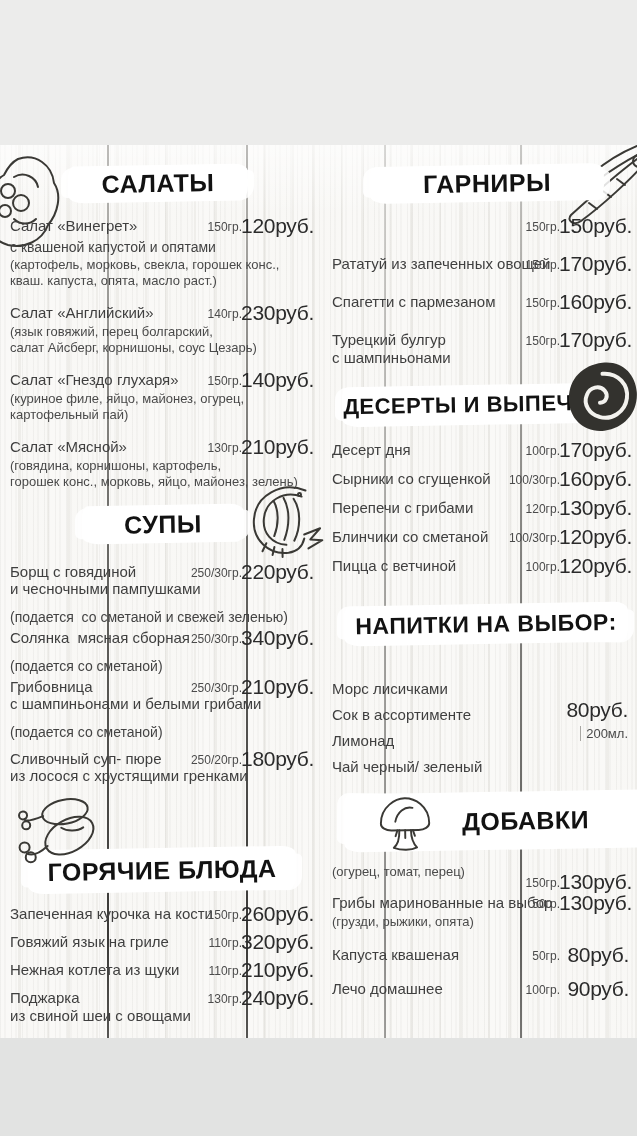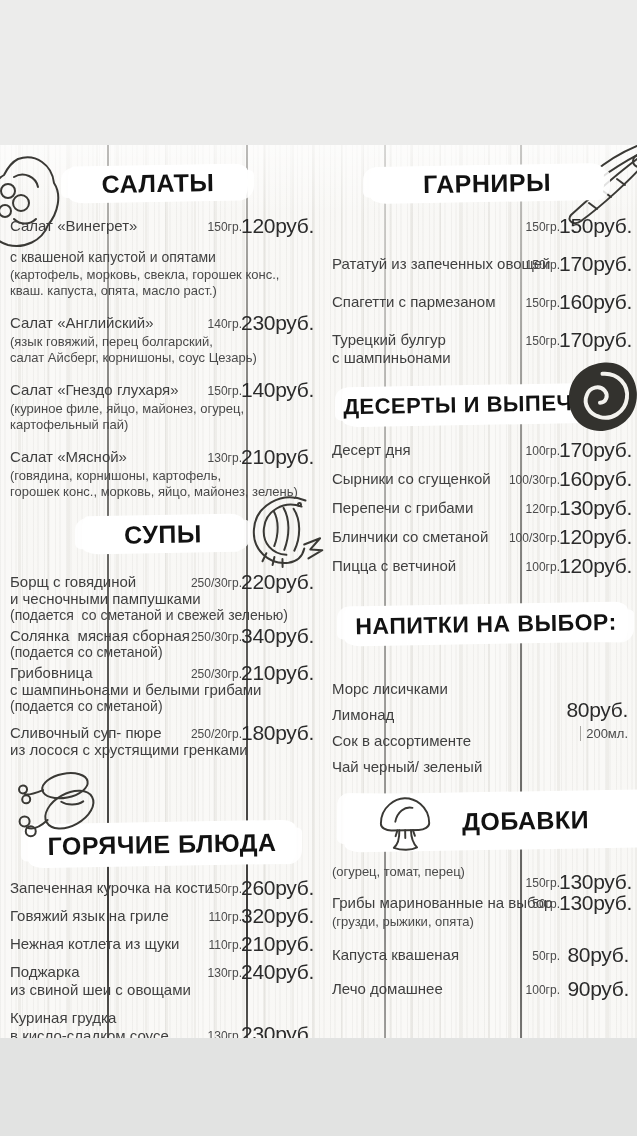--- a/index.html
+++ b/index.html
@@ -35,31 +35,31 @@
   .band-desserts .band-title{font-size:22px;}
   .band-drinks{margin:27px 0 0 12px;width:284px;height:40px;}
   .band-drinks .band-title{font-size:23px;}
   .band-additions{margin:15px 0 0 12px;width:284px;height:58px;justify-content:flex-start;padding-left:118px;}
 
   .items{margin-top:15px;}
   .salads-items .item{margin-bottom:15px;}
   .soups-items{margin-top:20px;}
   .soups-items .item{margin-bottom:4px;}
   .soups-items .name{line-height:17px;}
-  .soups-items .sub{margin-top:0;}
+  .soups-items .sub{margin-top:12px;}
   .hot-items{margin-top:13px;}
   .hot-items .item{margin-bottom:8px;}
   .garnish-items .item{margin-bottom:18px;}
   .desserts-items{margin-top:16px;}
   .desserts-items .item{margin-bottom:9px;}
   .additions-items .item{margin-bottom:10px;}
 
   .item{position:relative;padding-right:134px;min-height:20px;}
   .name{font-size:15px;line-height:18px;color:#3f3f3f;white-space:pre;}
-  .sub{font-size:14px;line-height:16px;color:#434343;white-space:pre;margin-top:14px;}
+  .sub{font-size:14px;line-height:16px;color:#434343;white-space:pre;margin-top:4px;}
   .desc{font-size:13px;line-height:16px;color:#4a4a4a;white-space:pre;margin-top:2px;}
   .weight{position:absolute;top:3px;right:70px;width:62px;text-align:right;font-size:12px;color:#4b4b4b;white-space:nowrap;}
   .price{position:absolute;top:-3px;right:1px;width:70px;text-align:right;font-size:21px;color:#2b2b2b;white-space:nowrap;letter-spacing:-0.3px;}
 
   .drinks-block{position:relative;margin-top:36px;padding-right:100px;}
   .drink{font-size:15px;line-height:18px;color:#3f3f3f;margin-bottom:8px;white-space:pre;}
   .drinks-price{position:absolute;top:18px;right:2px;text-align:right;}
   .drinks-price .price-big{font-size:21px;color:#2b2b2b;letter-spacing:-0.3px;}
   .drinks-price .volume{font-size:13px;color:#4a4a4a;margin-top:4px;border-left:1px solid rgba(70,68,62,0.45);padding-left:5px;display:inline-block;text-align:center;}
 
@@ -301,22 +301,22 @@
           <div class="weight">100гр.</div>
           <div class="price">120руб.</div>
         </div>
       </div>
 
       <div class="band band-drinks">
         <h2 class="band-title">НАПИТКИ НА ВЫБОР:</h2>
       </div>
       <div class="drinks-block">
         <div class="drink">Морс лисичками</div>
+        <div class="drink">Сок в ассортименте</div>
         <div class="drink">Лимонад</div>
-        <div class="drink">Сок в ассортименте</div>
         <div class="drink">Чай черный/ зеленый</div>
         <div class="drinks-price">
           <div class="price-big">80руб.</div>
           <div class="volume">200мл.</div>
         </div>
       </div>
 
       <div class="band band-additions">
         <svg class="sketch icon-mushroom" width="58" height="58" viewBox="0 0 60 60">
           <path d="M5 30 C5 12 21 4 30 4 C40 4 55 12 55 30 C55 34 50 37 44 37 L16 37 C10 37 5 34 5 30 Z"></path>

